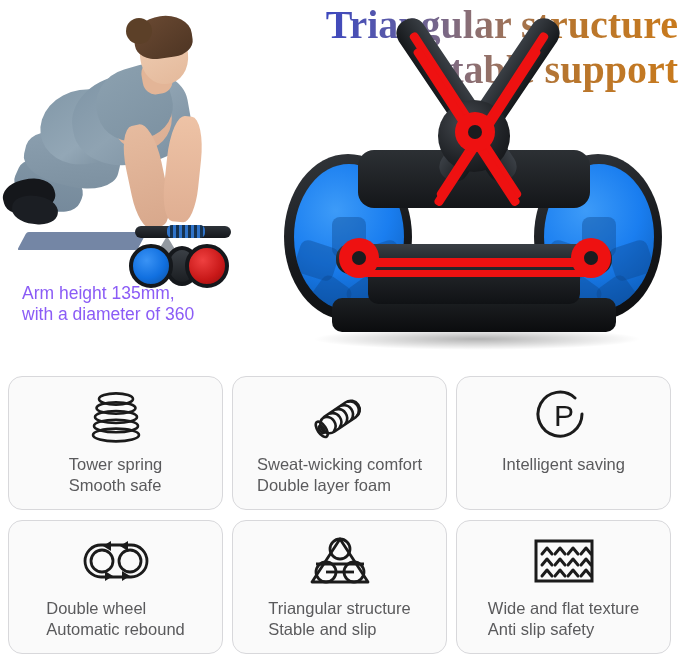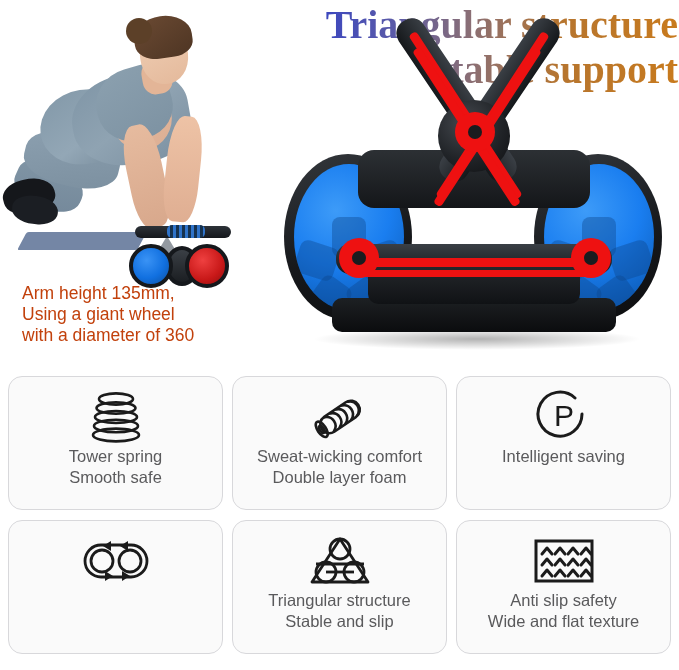--- a/index.html
+++ b/index.html
@@ -140,21 +140,21 @@
     background:linear-gradient(180deg,#3a3f45,#1b1e22);}
   .mr-frame{
     position:absolute;left:18px;top:14px;width:0;height:0;
     border-left:24px solid transparent;border-right:24px solid transparent;
     border-bottom:40px solid #8d939b;opacity:.95;
   }
 
   
   .caption{
     position:absolute;left:22px;top:283px;width:250px;
-    font-size:17.5px;line-height:21px;color:#c2410c;
+    font-size:17.5px;line-height:21px;color:#8b5cf6;
     font-family:"Liberation Sans", sans-serif;
   }
   .caption div{white-space:nowrap;}
 
   
   .product{position:absolute;left:272px;top:92px;width:404px;height:272px;}
   .shadow{
     position:absolute;left:40px;top:236px;width:330px;height:22px;
     background:radial-gradient(ellipse at center,rgba(0,0,0,.30) 0%,rgba(0,0,0,0) 70%);
   }
@@ -234,21 +234,21 @@
     gap:10px 9px;
   }
   .card{
     background:#fafafa;border:1.6px solid #d8d8db;border-radius:14px;
     height:134px;box-sizing:border-box;
     display:flex;flex-direction:column;align-items:center;justify-content:flex-start;
     padding-top:11px;
   }
   .card-icon{height:58px;display:flex;align-items:center;justify-content:center;}
   .card-text{
-    margin-top:0;text-align:center;color:#5a5a5c;
+    margin-top:8px;color:#5a5a5c;
     font-size:16.5px;line-height:20.5px;white-space:nowrap;
   }
   .card-text div{white-space:nowrap;}
 </style>
 </head>
 <body>
 
 <div class="stage">
 
   <div class="title-block">
@@ -278,21 +278,20 @@
       <div class="mr-wheel mr-w3"></div>
       <div class="mr-wheel mr-w1"></div>
       <div class="mr-wheel mr-w2"></div>
       <div class="mr-bar"></div>
       <div class="mr-grip"></div>
     </div>
   </div>
 
   <div class="caption">
     <div>Arm height 135mm,</div>
-    <div>Using a giant wheel</div>
     <div>with a diameter of 360</div>
   </div>
 
   <div class="product">
     <div class="shadow"></div>
     <div class="tire tire-l"></div>
     <div class="tire tire-r"></div>
     <div class="wheel wheel-l">
       <div class="spokeset">
         <div class="spoke" style="transform:rotate(0deg)"></div>
@@ -397,20 +396,22 @@
           </g>
           <g fill="#1b1b1b">
             <polygon points="32,6 24,11 32,16"></polygon>
             <polygon points="49,6 41,11 49,16"></polygon>
             <polygon points="26,36 34,41 26,46"></polygon>
             <polygon points="43,36 51,41 43,46"></polygon>
           </g>
         </svg>
       </div>
       <div class="card-text">
+        <div>Double wheel</div>
+        <div>Automatic rebound</div>
       </div>
     </div>
 
     <div class="card">
       <div class="card-icon">
         <svg width="66" height="54" viewBox="0 0 66 54">
           <g fill="none" stroke="#1b1b1b" stroke-width="2.8" stroke-linejoin="round">
             <polygon points="33,5 61,48 5,48"></polygon>
             <circle cx="33" cy="15" r="10"></circle>
             <circle cx="19" cy="38" r="10"></circle>
@@ -440,19 +441,19 @@
             <polyline points="39,30 44,24 49,30"></polyline>
             <polyline points="52,30 57,24 62,30"></polyline>
             <polyline points="13,41 18,35 23,41"></polyline>
             <polyline points="26,41 31,35 36,41"></polyline>
             <polyline points="39,41 44,35 49,41"></polyline>
             <polyline points="52,41 57,35 62,41"></polyline>
           </g>
         </svg>
       </div>
       <div class="card-text">
+        <div>Wide and flat texture</div>
         <div>Anti slip safety</div>
-        <div>Wide and flat texture</div>
       </div>
     </div>
 
   </div>
 </div>
 
 </body></html>

